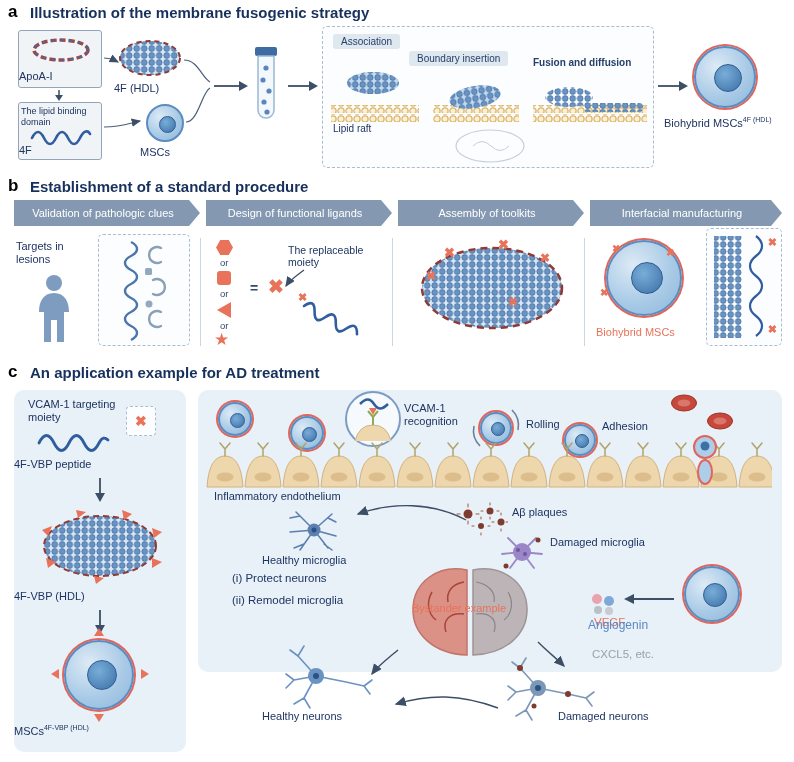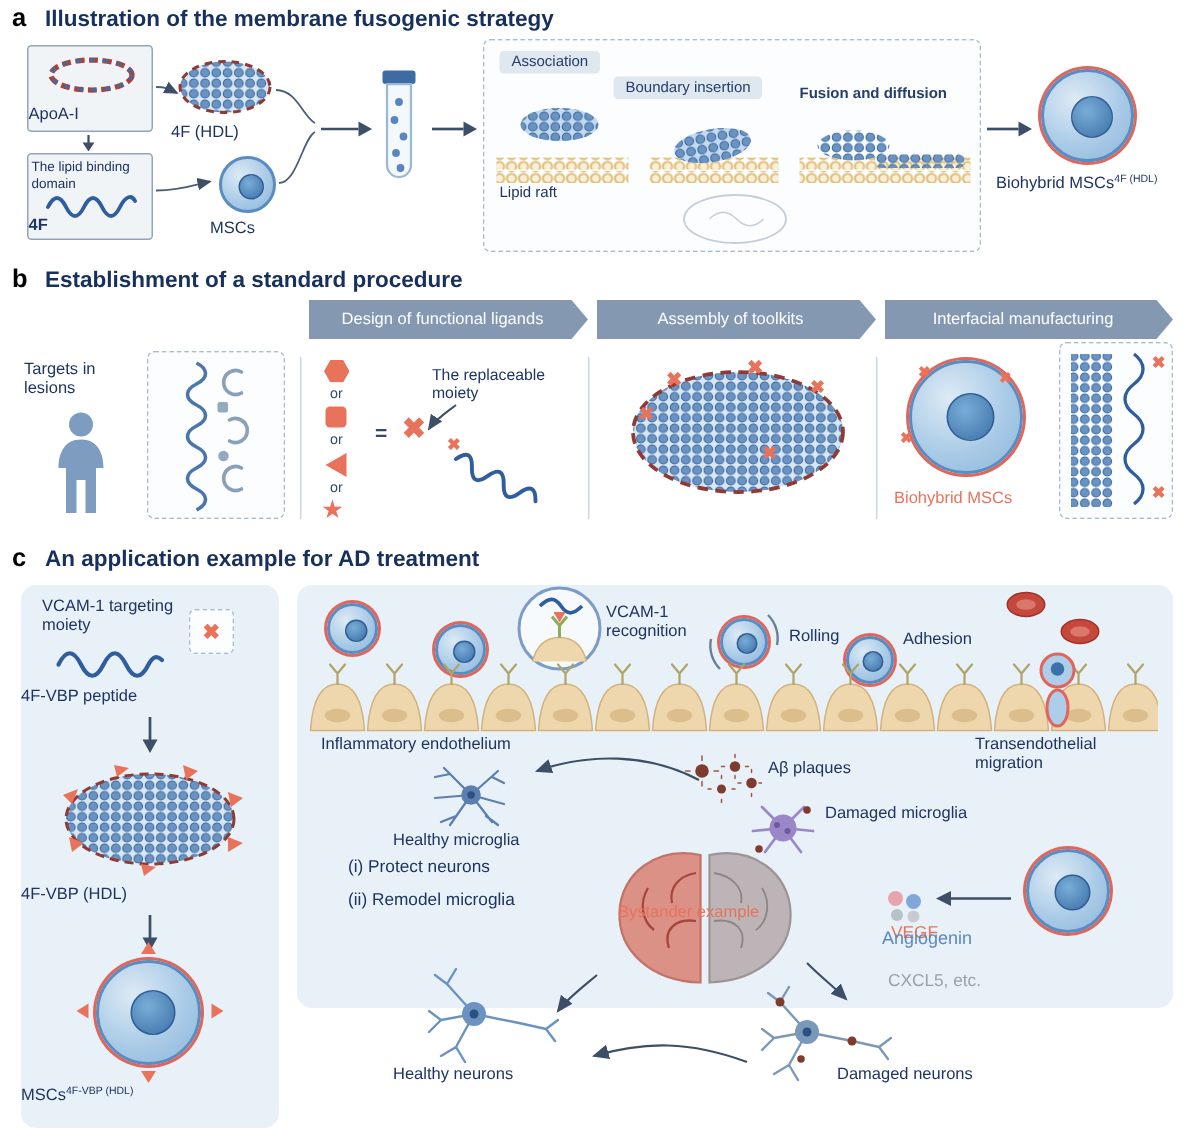--- a/index.html
+++ b/index.html
@@ -63,21 +63,21 @@
   <svg class="abs" style="left:54px; top:90px" width="10" height="11" viewBox="0 0 10 11">
     <path d="M5,0 V6" stroke="#3c4f66" stroke-width="1.5"></path>
       <path d="M1,5 L5,11 L9,5 Z" fill="#3c4f66"></path>
   </svg>
 
   <div class="abs box" style="left:18px; top:102px; width:84px; height:58px">
     <div class="lbl abs" style="left:2px; right:2px; top:3px; font-size:9px">The lipid binding domain</div>
     <svg class="abs" style="left:11px; top:27px" width="62" height="16" viewBox="0 0 62 16">
       <path d="M2,8 C6,0 10,0 14,8 C18,16 22,16 26,8 C30,0 34,0 38,8 C42,16 46,16 50,8 C54,0 58,0 60,4" stroke="#2f5d9e" stroke-width="2.6" fill="none" stroke-linecap="round"></path>
     </svg>
-    <div class="lbl abs" style="left:0; right:0; bottom:2px; font-weight:700">4F</div>
+    <div class="lbl abs" style="left:0; right:0; bottom:2px; font-weight:400">4F</div>
   </div>
 
   <svg class="abs" style="left:100px; top:44px" width="48" height="92" viewBox="0 0 48 92">
     <path d="M4,14 C12,14 14,16 18,18" stroke="#4a5e78" stroke-width="1.2" fill="none" marker-end="url(#ah)"></path>
     <path d="M4,83 C22,83 30,79 40,77" stroke="#4a5e78" stroke-width="1.2" fill="none" marker-end="url(#ah)"></path>
   </svg>
 
   <svg class="abs" style="left:118px; top:38px" width="64" height="40" viewBox="0 0 64 40">
     <ellipse cx="32" cy="20" rx="30" ry="17" fill="#d9e7f4"></ellipse>
     <ellipse cx="32" cy="20" rx="30" ry="17" fill="url(#lip)"></ellipse>
@@ -150,20 +150,21 @@
   <div class="cell bio" style="left:694px; top:46px; width:62px; height:62px">
       <div class="nuc" style="left:18px; top:16px; width:28px; height:28px"></div>
     </div>
   <div class="abs lbl" style="left:664px; top:116px; width:124px">
     <span>Biohybrid MSCs</span><span class="sup">4F (HDL)</span>
   </div>
 
   <div class="abs letter" style="left:8px; top:176px">b</div>
   <div class="abs ptitle" style="left:30px; top:178px">Establishment of a standard procedure</div>
 
+  <div class="abs banner" style="left:14px; top:200px; width:186px">Validation of pathologic clues</div>
   <div class="abs banner" style="left:206px; top:200px; width:186px">Design of functional ligands</div>
   <div class="abs banner" style="left:398px; top:200px; width:186px">Assembly of toolkits</div>
   <div class="abs banner" style="left:590px; top:200px; width:192px">Interfacial manufacturing</div>
 
   <div class="abs vdiv" style="left:200px; top:238px; height:108px"></div>
   <div class="abs vdiv" style="left:392px; top:238px; height:108px"></div>
   <div class="abs vdiv" style="left:584px; top:238px; height:108px"></div>
 
   <div class="abs lbl" style="left:16px; top:240px; width:78px">Targets in lesions</div>
   <svg class="abs" style="left:34px; top:274px" width="40" height="70" viewBox="0 0 40 70">
@@ -340,21 +341,20 @@
         <use href="#endoC" x="456"></use>
         <use href="#endoC" x="494"></use>
         <use href="#endoC" x="532"></use>
     </svg>
     <svg class="abs" style="left:494px; top:44px" width="26" height="52" viewBox="0 0 26 52">
       <ellipse cx="13" cy="13" rx="11" ry="11" fill="#aecde8" stroke="#e0655a" stroke-width="2"></ellipse>
       <circle cx="13" cy="12" r="4.5" fill="#3c71a8"></circle>
       <ellipse cx="13" cy="38" rx="7" ry="12" fill="#aecde8" stroke="#e0655a" stroke-width="2"></ellipse>
     </svg>
     <div class="abs lbl la" style="left:16px; top:100px; width:160px">Inflammatory endothelium</div>
-    <div class="abs lbl" style="left:452px; top:100px; width:124px">Transendothelial migration</div>
 
     <svg class="abs" style="left:84px; top:114px" width="64" height="52" viewBox="0 0 64 52">
       <g stroke="#5b7fae" stroke-width="1.5" fill="none" stroke-linecap="round">
         <path d="M32,26 L14,8 M18,12 L8,14 M32,26 L50,10 M46,14 L54,18 M32,26 L8,28 M32,26 L54,32 M32,26 L18,46 M22,40 L12,44 M32,26 L46,44 M42,40 L50,46"></path>
       </g>
       <circle cx="32" cy="26" r="6.5" fill="#5b7fae"></circle>
         <circle cx="32" cy="26" r="2.5" fill="#2c5183"></circle>
     </svg>
     <div class="abs lbl" style="left:64px; top:164px; width:110px">Healthy microglia</div>
 

